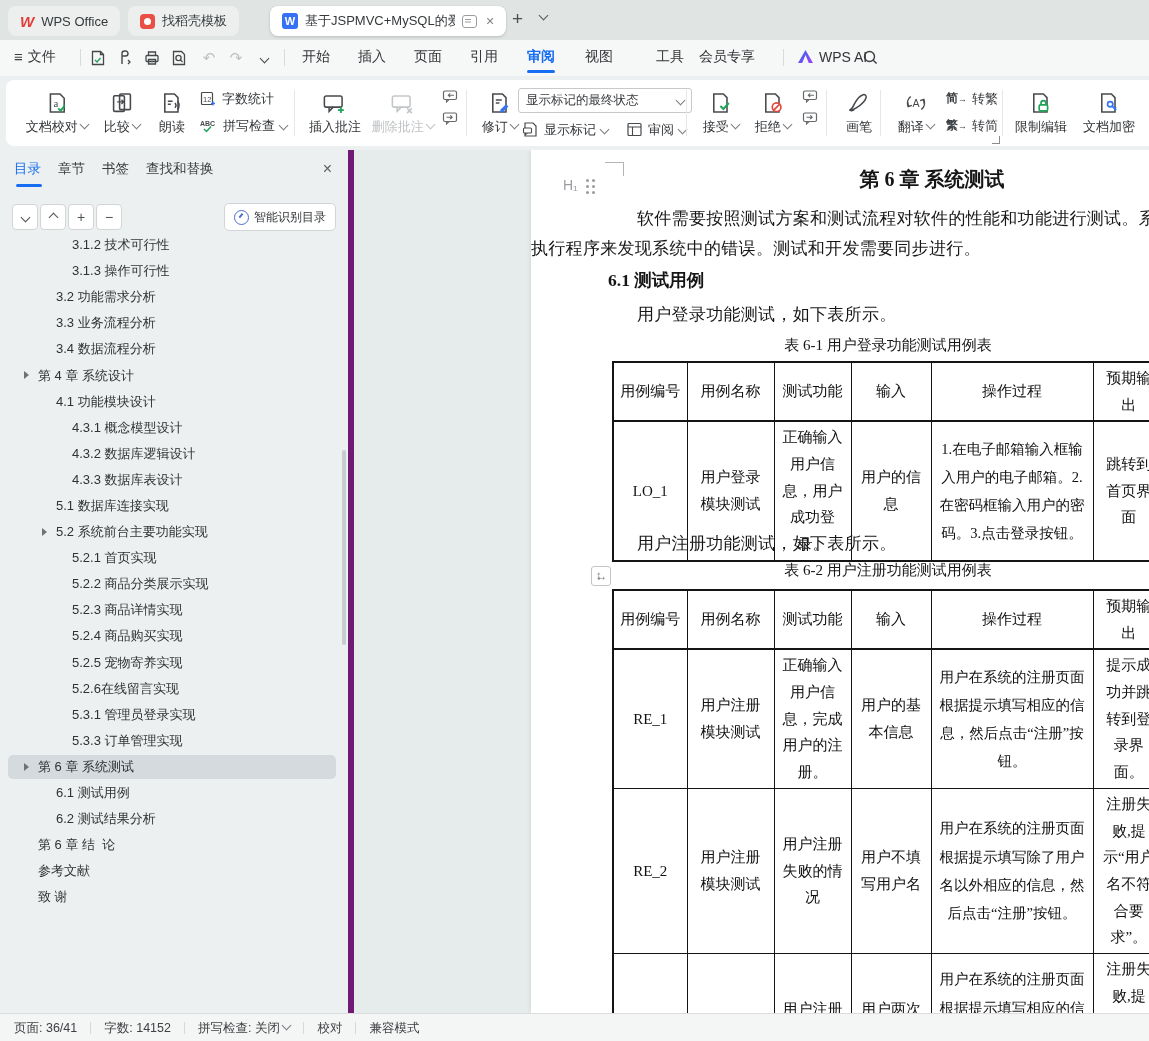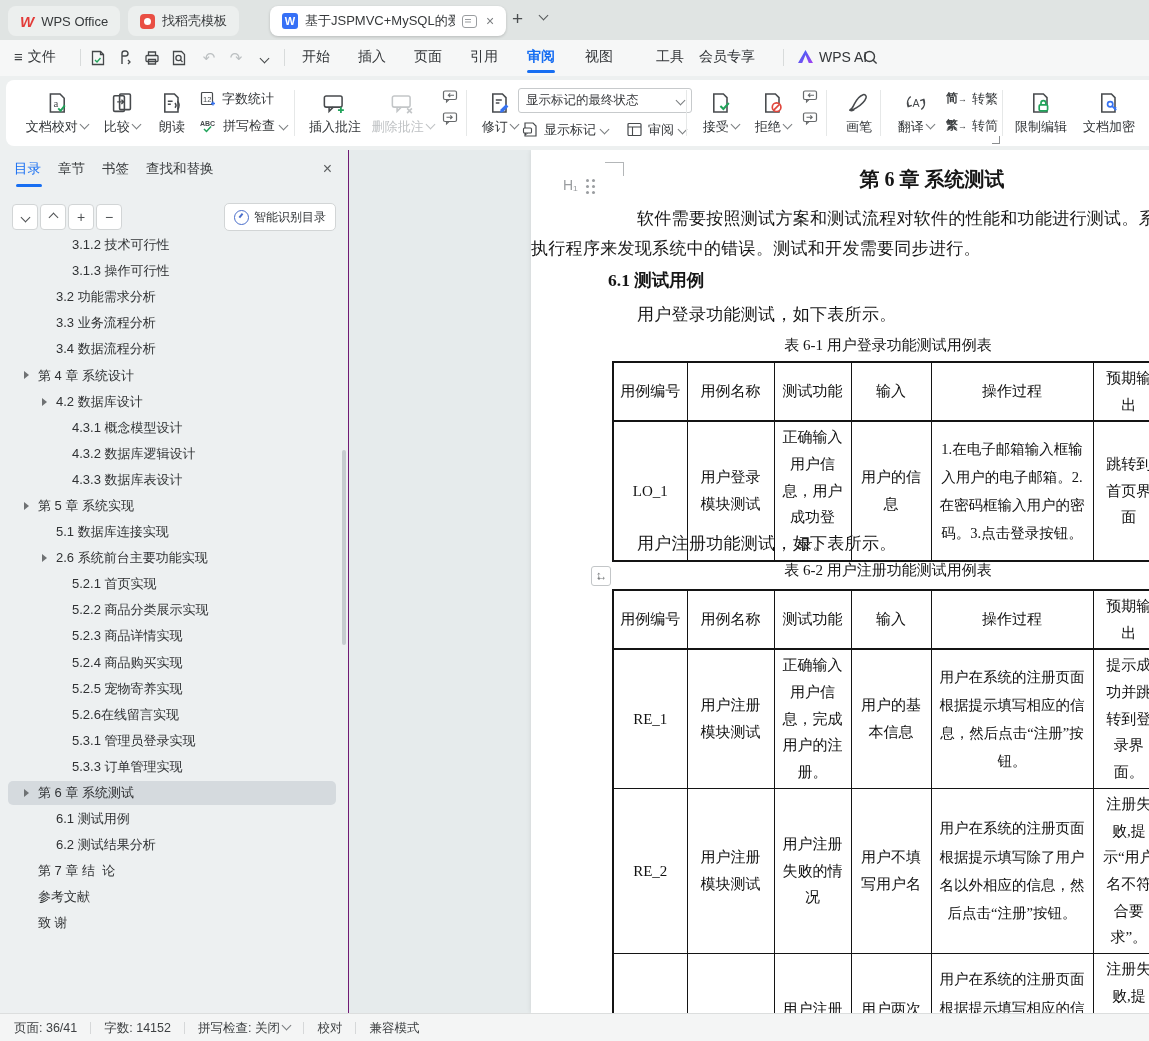--- a/index.html
+++ b/index.html
@@ -46,21 +46,21 @@
   .stackcol{position:absolute;top:7px;display:flex;flex-direction:column;gap:4px;}
   .smallbtn{display:flex;align-items:center;gap:5px;height:23px;font-size:13px;color:#333639;white-space:nowrap;}
   .combo{position:absolute;display:flex;align-items:center;justify-content:space-between;width:158px;height:23px;
          border:1px solid #c7cacc;border-radius:3px;background:#fff;font-size:12.5px;color:#37393c;padding:0 7px;}
   .launcher{position:absolute;width:7px;height:7px;border-right:1.3px solid #8a8d8f;border-bottom:1.3px solid #8a8d8f;}
   .minicol{position:absolute;top:9px;display:flex;flex-direction:column;gap:6px;}
   .cjkic{font-size:12px;color:#3c3f41;font-weight:bold;}
   
   .main{position:absolute;left:0;top:150px;width:1149px;height:863px;background:#e6ebec;overflow:hidden;}
   
-  .sidebar{position:absolute;left:0;top:0;width:348px;height:100%;background:#edf0f1;border-right:1px solid #701a75;}
+  .sidebar{position:absolute;left:0;top:0;width:348px;height:100%;background:#edf0f1;border-right:6px solid #701a75;}
   .stabs{position:absolute;left:14px;top:10px;display:flex;gap:17px;font-size:13.5px;color:#3a3d3f;}
   .stab{position:relative;padding-bottom:9px;}
   .stab.active{color:#176ef2;}
   .stab.active::after{content:"";position:absolute;left:2px;bottom:0;width:26px;height:3px;background:#176ef2;border-radius:2px;}
   .sclose{position:absolute;right:16px;top:10px;color:#5b5e60;font-size:16px;}
   .stools{position:absolute;left:12px;top:54px;right:12px;height:26px;}
   .sqbtn{position:absolute;top:0;width:24px;height:24px;background:#fff;border:1px solid #d2d5d6;border-radius:4px;
          display:flex;align-items:center;justify-content:center;color:#4e5153;font-size:12px;}
   .smartbtn{position:absolute;right:0;top:-1px;height:26px;display:flex;align-items:center;gap:5px;background:#fff;
             border:1px solid #d2d5d6;border-radius:5px;padding:0 9px;font-size:12px;color:#333639;}
@@ -487,47 +487,43 @@
               <span class="lab">3.3 业务流程分析</span>
             </div>
             <div class="toc-row lvl2">
               
               <span class="lab">3.4 数据流程分析</span>
             </div>
             <div class="toc-row lvl1 has-arrow">
               <span class="arr"></span>
               <span class="lab">第 4 章 系统设计</span>
             </div>
+            <div class="toc-row lvl2">
+              
+              <span class="lab">4.1 功能模块设计</span>
+            </div>
+            <div class="toc-row lvl3">
+              
+              <span class="lab">4.3.1 概念模型设计</span>
+            </div>
+            <div class="toc-row lvl3">
+              
+              <span class="lab">4.3.2 数据库逻辑设计</span>
+            </div>
+            <div class="toc-row lvl3">
+              
+              <span class="lab">4.3.3 数据库表设计</span>
+            </div>
+            <div class="toc-row lvl2">
+              
+              <span class="lab">5.1 数据库连接实现</span>
+            </div>
             <div class="toc-row lvl2 has-arrow">
               <span class="arr"></span>
-              <span class="lab">4.2 数据库设计</span>
-            </div>
-            <div class="toc-row lvl3">
-              
-              <span class="lab">4.3.1 概念模型设计</span>
-            </div>
-            <div class="toc-row lvl3">
-              
-              <span class="lab">4.3.2 数据库逻辑设计</span>
-            </div>
-            <div class="toc-row lvl3">
-              
-              <span class="lab">4.3.3 数据库表设计</span>
-            </div>
-            <div class="toc-row lvl1 has-arrow">
-              <span class="arr"></span>
-              <span class="lab">第 5 章 系统实现</span>
-            </div>
-            <div class="toc-row lvl2">
-              
-              <span class="lab">5.1 数据库连接实现</span>
-            </div>
-            <div class="toc-row lvl2 has-arrow">
-              <span class="arr"></span>
-              <span class="lab">2.6 系统前台主要功能实现</span>
+              <span class="lab">5.2 系统前台主要功能实现</span>
             </div>
             <div class="toc-row lvl3">
               
               <span class="lab">5.2.1 首页实现</span>
             </div>
             <div class="toc-row lvl3">
               
               <span class="lab">5.2.2 商品分类展示实现</span>
             </div>
             <div class="toc-row lvl3">
@@ -561,21 +557,21 @@
             <div class="toc-row lvl2">
               
               <span class="lab">6.1 测试用例</span>
             </div>
             <div class="toc-row lvl2">
               
               <span class="lab">6.2 测试结果分析</span>
             </div>
             <div class="toc-row lvl1">
               
-              <span class="lab">第 7 章 结  论</span>
+              <span class="lab">第 6 章 结  论</span>
             </div>
             <div class="toc-row lvl1">
               
               <span class="lab">参考文献</span>
             </div>
             <div class="toc-row lvl1">
               
               <span class="lab">致 谢</span>
             </div>
           </div>

